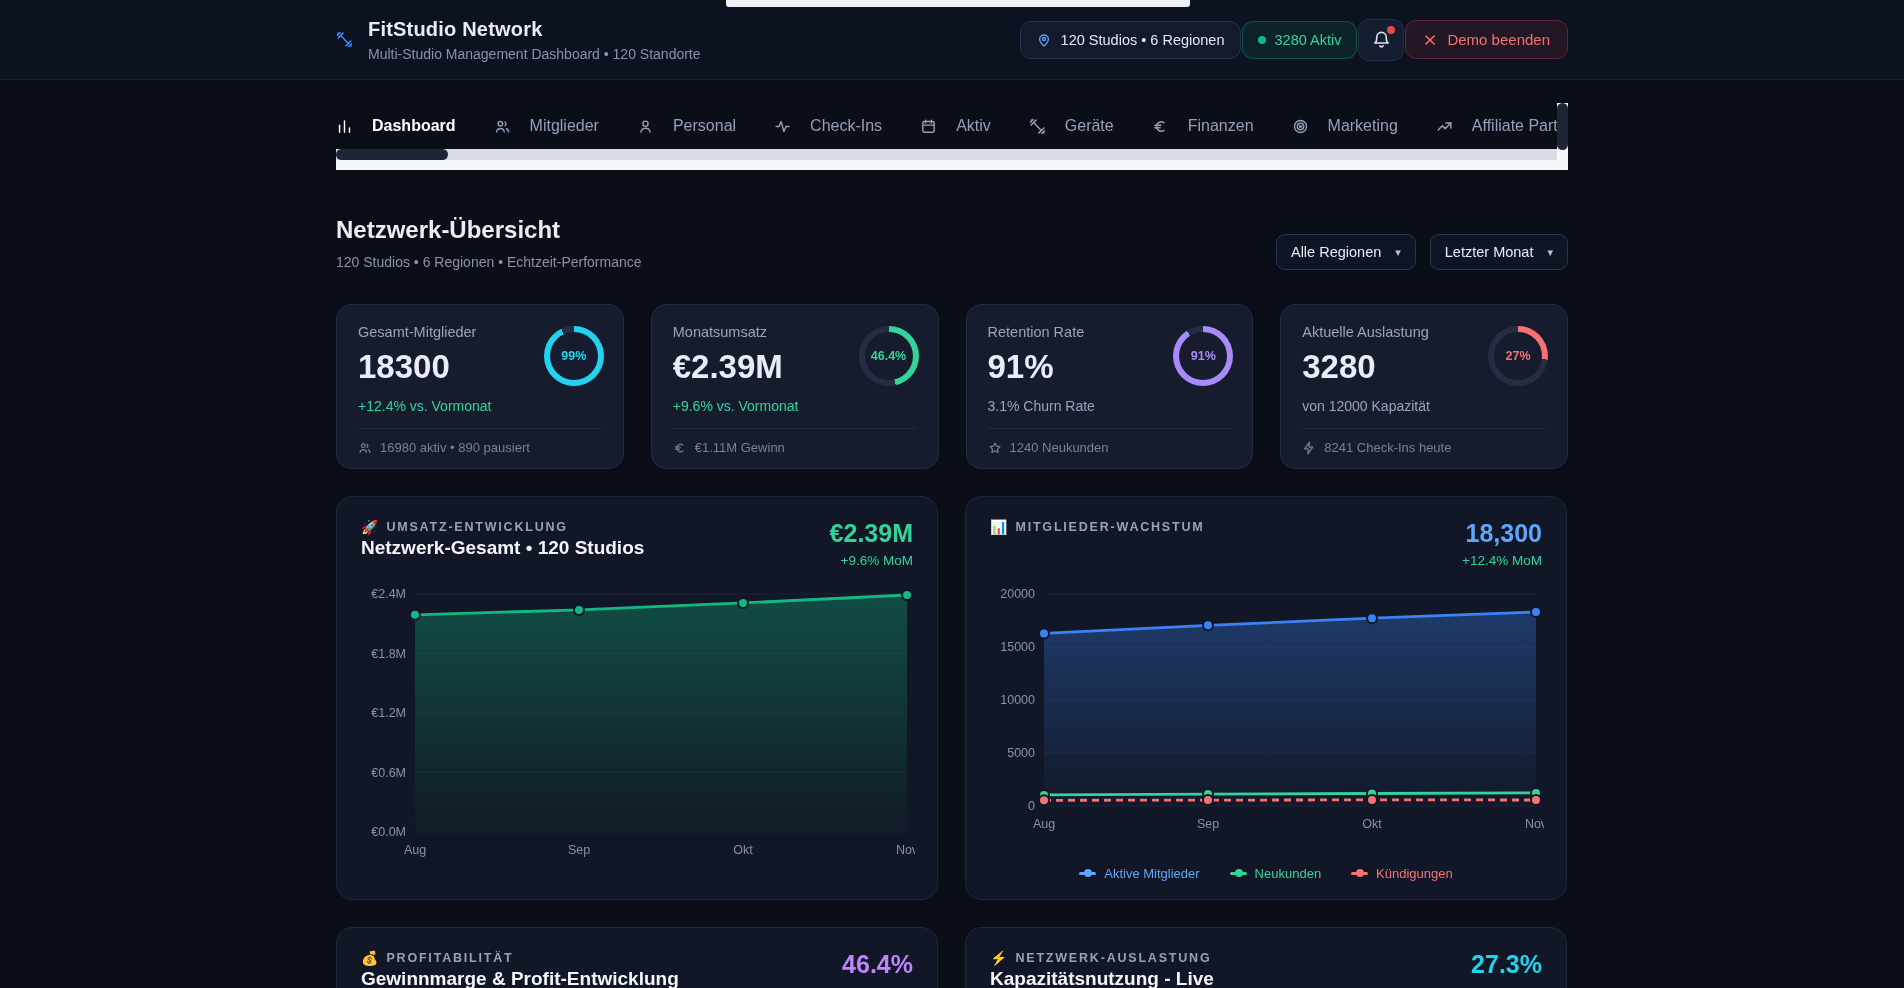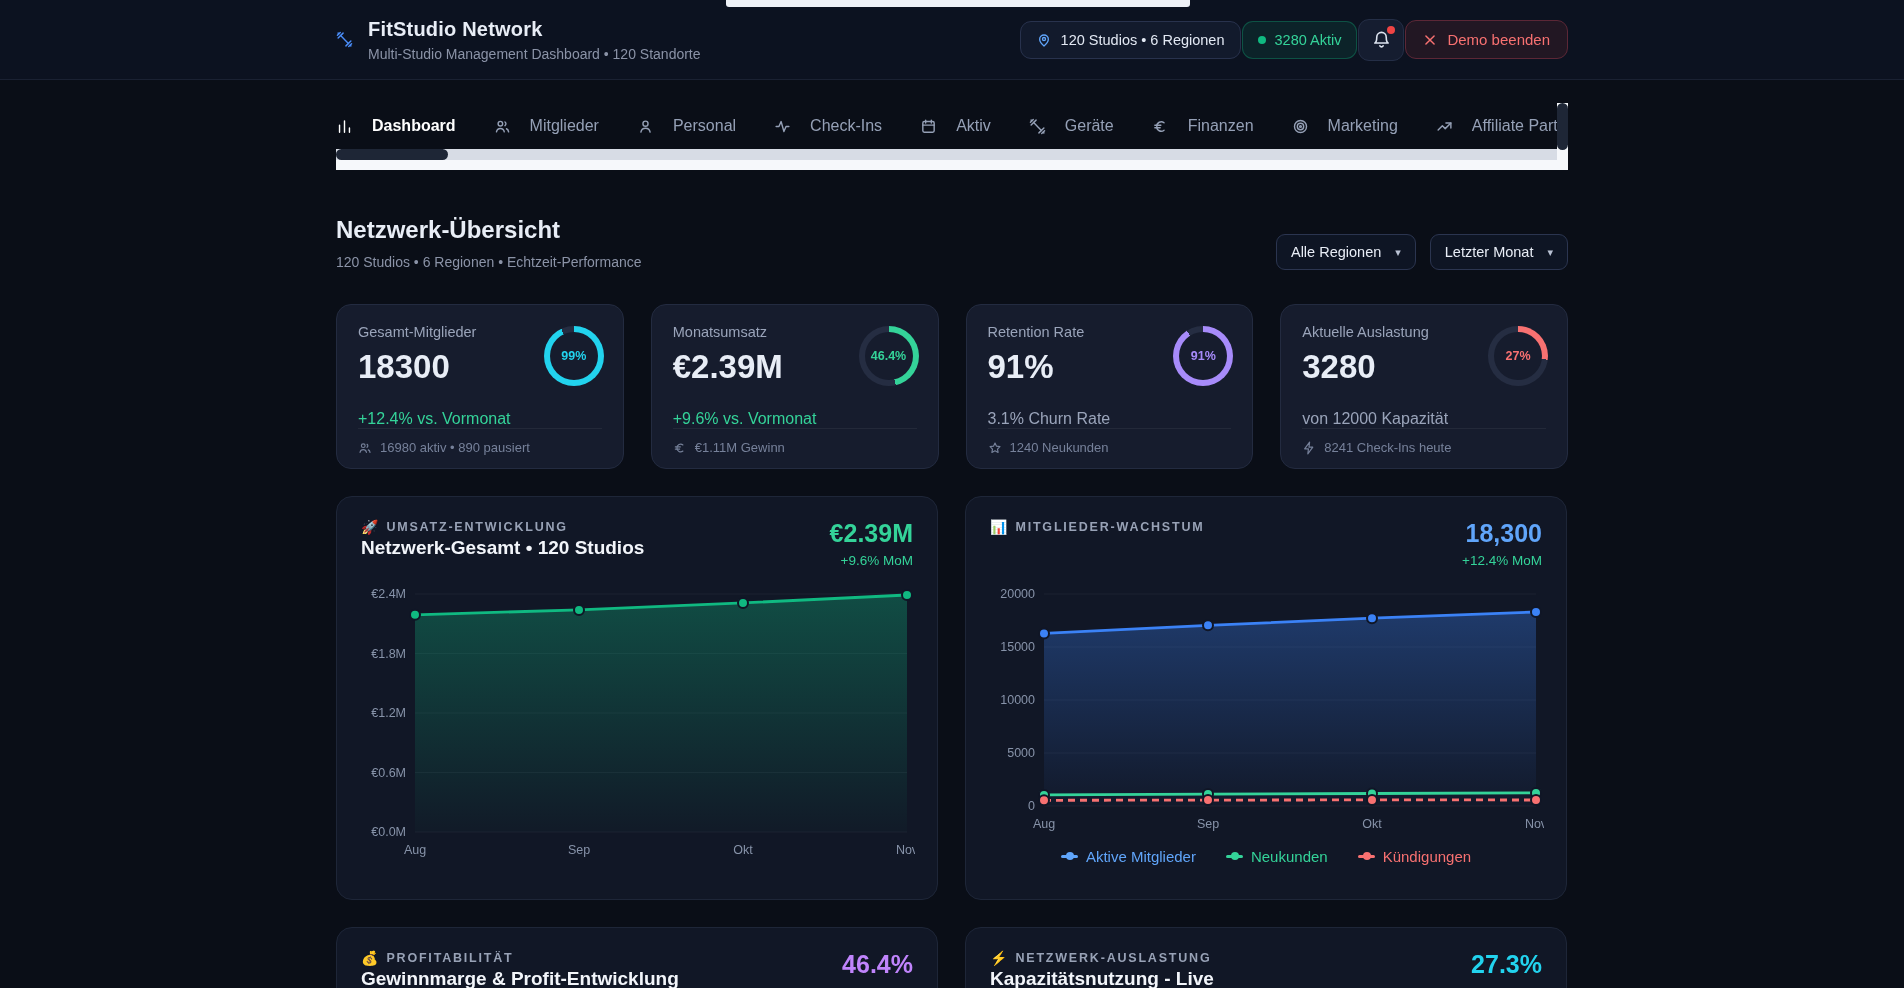--- a/index.html
+++ b/index.html
@@ -55,21 +55,21 @@
   .select { display: flex; align-items: center; gap: 14px; height: 36px; padding: 0 14px; background: #0e1524;
     border: 1px solid #2b3550; border-radius: 9px; font-size: 14.5px; color: #e8edf6; cursor: pointer; }
   .select .chev { font-size: 11px; color: #b9c2d4; }
 
   
   .kpi-row { display: flex; gap: 27px; margin-top: 34px; }
   .kpi { position: relative; width: 288px; height: 165px; background: #161c2d; border: 1px solid #232b40;
     border-radius: 15px; padding: 19px 21px; }
   .kpi-label { font-size: 14.5px; color: #9aa4ba; }
   .kpi-value { font-size: 33px; font-weight: 700; margin-top: 8px; }
-  .kpi-delta { font-size: 16px; margin-top: 24px; }
+  .kpi-delta { font-size: 14px; margin-top: 12px; }
   .kpi-foot { position: absolute; left: 21px; right: 21px; bottom: 13px; border-top: 1px solid rgba(255,255,255,.06);
     padding-top: 11px; display: flex; align-items: center; gap: 8px; font-size: 13px; color: #76819a; }
   .kpi-foot .ticon { width: 14px; height: 14px; }
   .ring { position: absolute; top: 21px; right: 19px; width: 60px; height: 60px; border-radius: 50%; }
   .ring-inner { position: absolute; inset: 6px; background: #161c2d; border-radius: 50%;
     display: flex; align-items: center; justify-content: center; font-size: 12.5px; font-weight: 700; }
 
   
   .charts-row { display: flex; gap: 27px; margin-top: 27px; }
   .chart-card { width: 602px; background: #111726; border: 1px solid #1e2638; border-radius: 16px;
@@ -78,21 +78,21 @@
   .cc-head { display: flex; justify-content: space-between; align-items: flex-start; }
   .cc-tag { display: flex; align-items: center; gap: 8px; font-size: 12.5px; font-weight: 700;
     letter-spacing: 1.8px; color: #98a2b6; }
   .cc-emoji { letter-spacing: normal; font-size: 14px; }
   .cc-title { font-size: 19px; font-weight: 700; margin-top: 2px; color: #f2f5fa; }
   .cc-right { text-align: right; }
   .cc-value { font-size: 25px; font-weight: 700; }
   .cc-delta { font-size: 13.5px; color: #34d399; margin-top: 5px; }
   .chart-box { margin-top: 12px; }
   .tick { font-size: 12.5px; fill: #8793a9; font-family: "Liberation Sans", sans-serif; }
-  .legend { display: flex; justify-content: center; gap: 30px; font-size: 15px; margin-top: 6px; }
+  .legend { display: flex; justify-content: center; gap: 30px; font-size: 13px; margin-top: 24px; }
   .legend-item { display: flex; align-items: center; }
   .lg { display: inline-block; width: 17px; height: 2.5px; border-radius: 2px; margin-right: 8px; position: relative; }
   .lg::after { content: ""; position: absolute; left: 5px; top: -2.8px; width: 8px; height: 8px; border-radius: 50%; background: inherit; }
 
   .bottom-row { display: flex; gap: 27px; margin-top: 27px; }
 </style>
 </head>
 <body>
 
 <svg width="0" height="0" style="position:absolute" aria-hidden="true">

